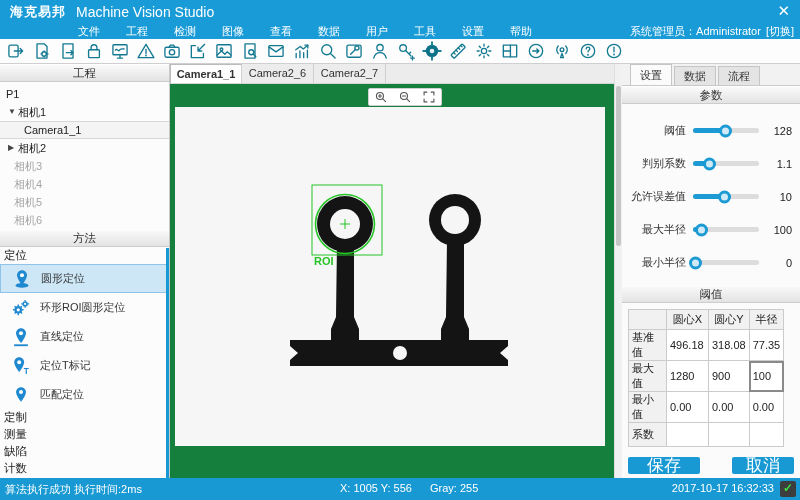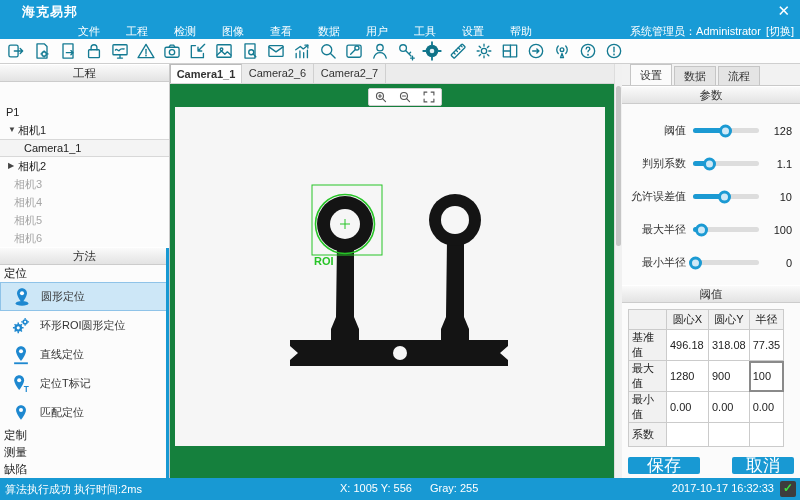--- a/index.html
+++ b/index.html
@@ -1,21 +1,21 @@
 <!DOCTYPE html>
 <html><head>
 <meta charset="utf-8">
 <style>
   * { margin:0; padding:0; box-sizing:border-box; }
   html,body { width:800px; height:500px; overflow:hidden; font-family:"Liberation Sans", sans-serif; }
   #app { position:relative; width:800px; height:500px; background:#fff; }
 
   
   .titlebar { position:absolute; left:0; top:0; width:800px; height:24px; background:#189BD6; display:flex; align-items:center; }
-  .logo { color:#fff; font-weight:bold; font-size:13px; padding:0 22px; letter-spacing:1px; }
+  .logo { color:#fff; font-weight:bold; font-size:13px; padding:0 10px; letter-spacing:1px; }
   .apptitle { color:#fff; font-size:14px; }
   .close-x { position:absolute; right:10px; top:2px; color:#fff; font-size:15px; line-height:18px; cursor:pointer; }
   .menubar { position:absolute; left:0; top:24px; width:800px; height:15px; background:#189BD6; display:flex; align-items:center; font-size:11px; color:#fff; }
   .menubar .mitem { margin-left:26px; cursor:pointer; }
   .menubar .mitem:first-child { margin-left:78px; }
   .menu-right { position:absolute; right:6px; top:0; height:15px; display:flex; align-items:center; gap:5px; font-size:11px; color:#fff; }
 
   
   .toolbar { position:absolute; left:0; top:39px; width:800px; height:25px; background:#fdfdfd; border-bottom:1px solid #cfcfcf; display:flex; align-items:center; padding-left:3px; }
   .tbtn { width:26px; height:23px; display:flex; align-items:center; justify-content:center; cursor:pointer; }
@@ -25,21 +25,21 @@
   .main { position:absolute; left:0; top:64px; width:800px; height:414px; display:flex; }
   .leftpanel { position:relative; width:170px; height:414px; background:#fcfcfc; border-right:1px solid #c9c9c9; overflow:hidden; }
   .centercol { position:relative; width:444px; height:414px; background:#ececec; }
   .vscroll { position:relative; width:8px; height:414px; background:#f1f1f1; border-left:1px solid #ddd; }
   .vscroll .thumb { position:absolute; left:1px; top:22px; width:5px; height:160px; background:#c6c6c6; border-radius:3px; }
   .rightpanel { position:relative; width:178px; height:414px; background:#fbfbfb; overflow:hidden; }
 
   .sec-hdr { height:18px; background:linear-gradient(#fafafa,#e3e3e3); border-top:1px solid #fff; border-bottom:1px solid #ccc; text-align:center; font-size:11.5px; line-height:17px; color:#333; }
 
   
-  .tree { padding-top:21px; }
+  .tree { padding-top:3px; }
   .trow { height:18px; line-height:18px; font-size:11px; color:#222; display:flex; align-items:center; cursor:pointer; }
   .trow .arr { width:10px; font-size:8px; color:#444; margin-left:8px; }
   .trow.root { padding-left:6px; }
   .trow.sel { background:#f4f4f4; border:1px solid #d8d8d8; border-left:none; border-right:none; padding-left:24px; }
   .trow.dis { color:#a5a5a5; padding-left:14px; }
 
   
   .grp { height:17px; line-height:17px; font-size:11.5px; color:#222; padding-left:4px; }
   .mrow { height:29px; display:flex; align-items:center; cursor:pointer; padding-left:10px; }
   .mrow.sel { background:#cde7f7; border:1px solid #8fc3e8;align-items:center; }
@@ -86,20 +86,21 @@
   .sb-time { position:absolute; right:26px; top:4px; }
   .sb-check { position:absolute; right:4px; top:3px; width:16px; height:16px; background:#3d3d3d; border-radius:2px; color:#3ee03e; font-size:12px; font-weight:bold; text-align:center; line-height:15px; }
 </style>
 </head>
 <body>
 
 <div id="app">
 
   <div class="titlebar">
     <span class="logo">海克易邦</span>
+    <span class="apptitle">Machine Vision Studio</span>
     <span class="close-x">✕</span>
   </div>
 
   <div class="menubar">
     <span class="mitem">文件</span>
     <span class="mitem">工程</span>
     <span class="mitem">检测</span>
     <span class="mitem">图像</span>
     <span class="mitem">查看</span>
     <span class="mitem">数据</span>

